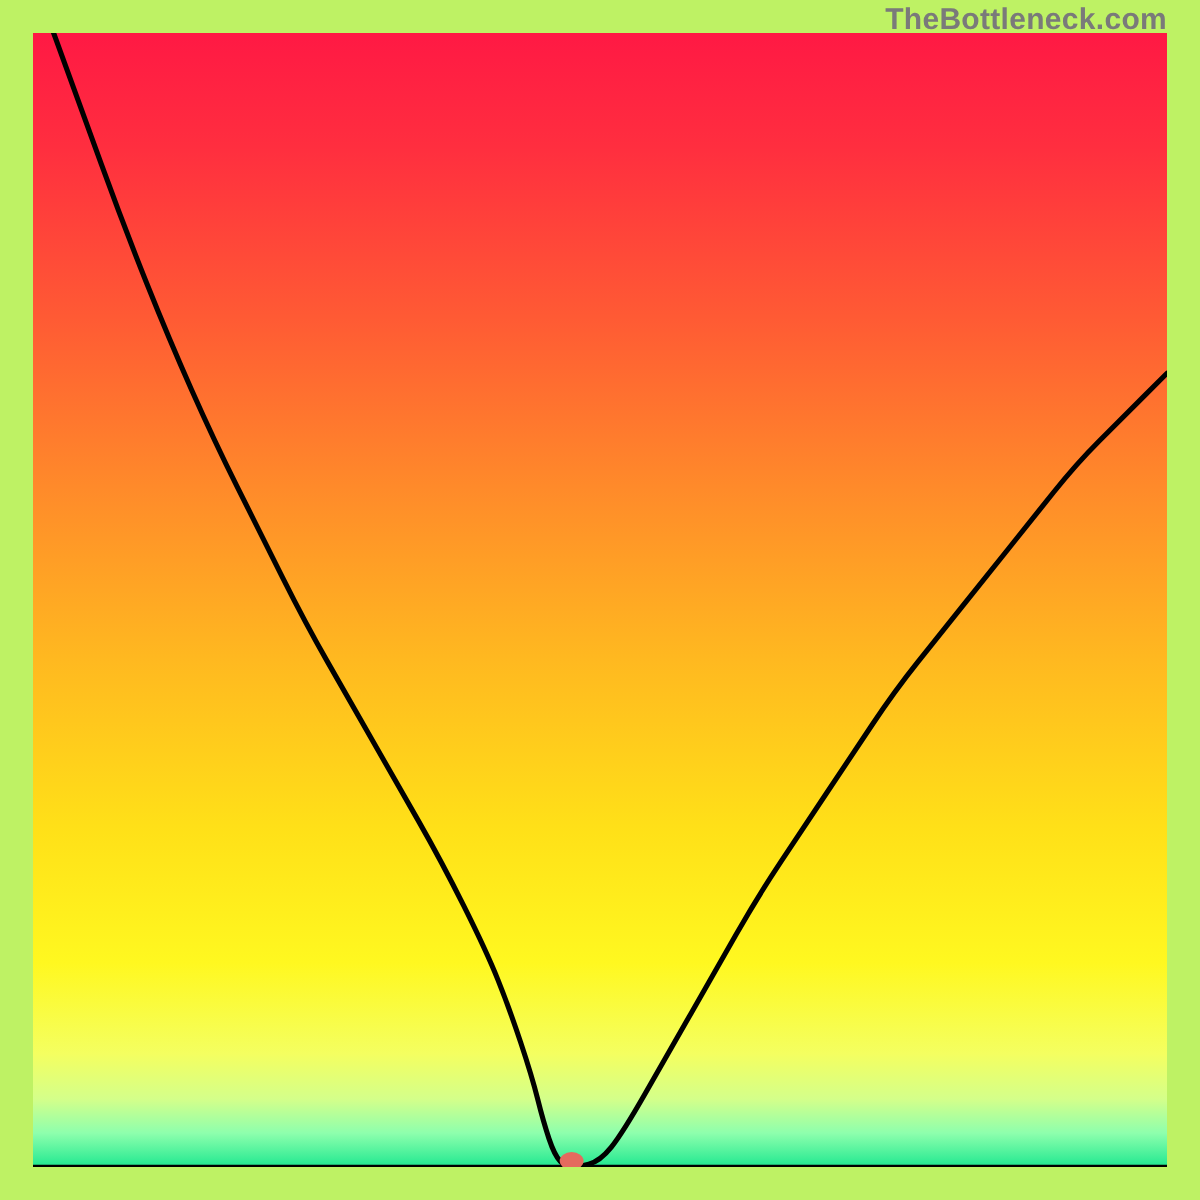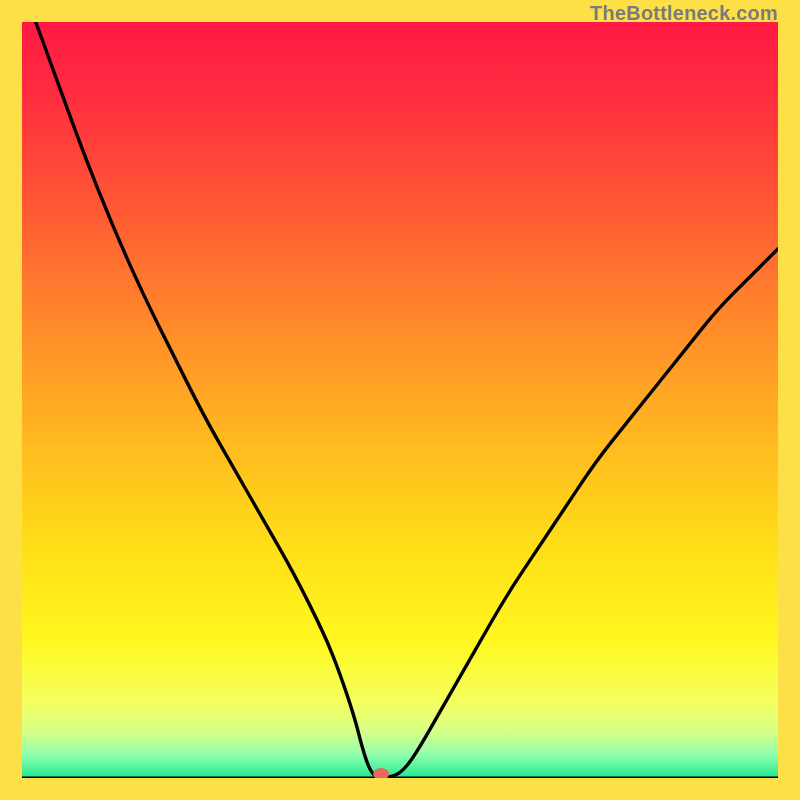--- a/index.html
+++ b/index.html
@@ -9,21 +9,21 @@
     height: 800px;
     background: #000;
     overflow: hidden;
   }
   .frame {
     position: absolute;
     left: 0;
     top: 0;
     width: 800px;
     height: 800px;
-    background: #fde047;
+    background: #bef264;
   }
   .plot {
     position: absolute;
     left: 22px;
     top: 22px;
     width: 756px;
     height: 756px;
     overflow: hidden;
   }
   .gradient {

